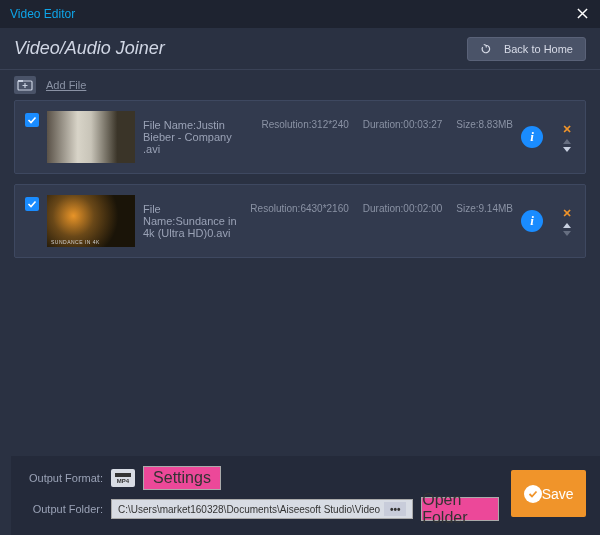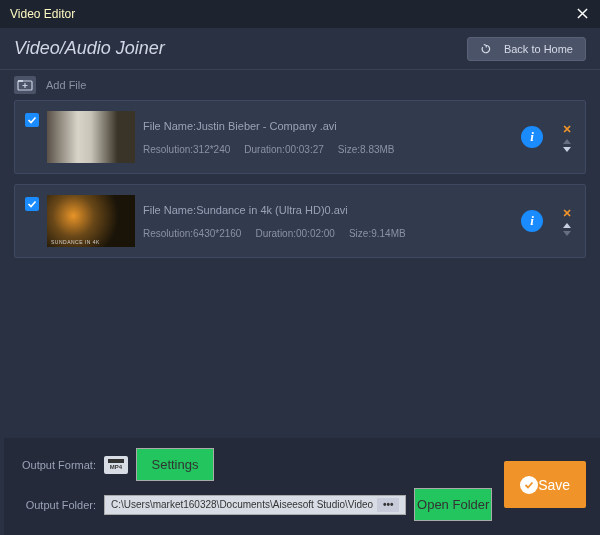--- a/index.html
+++ b/index.html
@@ -13,21 +13,21 @@
   overflow: hidden;
 }
 .titlebar {
   height: 28px;
   background: #1e2330;
   display: flex;
   align-items: center;
   padding: 0 10px;
   justify-content: space-between;
 }
-.titlebar-title { color: #fef9c3; font-size: 12px; }
+.titlebar-title { color: #0ea5e9; font-size: 12px; }
 .close-btn { color: #fff; font-size: 14px; cursor: pointer; width: 16px; text-align: center; }
 .header {
   height: 42px;
   display: flex;
   align-items: center;
   justify-content: space-between;
   padding: 0 14px;
   border-bottom: 1px solid #3a4256;
 }
 .header-title { color: #d0d6e4; font-size: 18px; font-style: italic; }
@@ -50,21 +50,21 @@
   padding: 0 14px;
   gap: 10px;
 }
 .addfile-icon {
   width: 22px; height: 18px;
   background: #4a5368;
   border-radius: 2px;
   display: flex; align-items: center; justify-content: center;
   cursor: pointer;
 }
-.addfile-label { color: #8a92a4; font-size: 11px; cursor: pointer; }
+.addfile-label { color: #8a92a4; font-size: 11px; cursor: pointer; text-decoration: underline; }
 .file-list {
   padding: 0 14px;
 }
 .file-item {
   background: #323a4e;
   border: 1px solid #3e4860;
   border-radius: 2px;
   margin-bottom: 10px;
   padding: 10px;
   display: flex;
@@ -93,21 +93,21 @@
 .thumb2 {
   background: radial-gradient(circle at 30% 40%, #e89428 0%, #6a4818 30%, #1a1408 65%);
   position: relative;
   display: flex;
   align-items: flex-end;
 }
 .thumb2-text { color: #d0d0d0; font-size: 5px; padding: 2px 4px; letter-spacing: 0.5px; }
 .file-meta {
   flex: 1;
   display: flex;
-  flex-direction: column;
+  flex-direction: row;
   gap: 12px;
   justify-content: flex-end;
 }
 .file-name-row { color: #9aa2b6; font-size: 11px; }
 .file-details-row { color: #8a92a4; font-size: 10px; display: flex; gap: 14px; }
 .info-btn {
   width: 22px; height: 22px;
   background: #1a8cff;
   border-radius: 50%;
   display: flex; align-items: center; justify-content: center;
@@ -131,21 +131,21 @@
   width: 0; height: 0;
   border-left: 4px solid transparent;
   border-right: 4px solid transparent;
   cursor: pointer;
 }
 .arrow-up { border-bottom: 5px solid #c8d0e0; }
 .arrow-down { border-top: 5px solid #c8d0e0; }
 .arrow-disabled { opacity: 0.35; }
 .bottom {
   position: absolute;
-  bottom: 0; left: 4px; right: 0;
+  bottom: 0; left: 11px; right: 0;
   background: #242a3a;
   padding: 10px 14px 14px;
   display: flex;
   gap: 12px;
   align-items: center;
 }
 .bottom-left {
   flex: 1;
   display: flex;
   flex-direction: column;
@@ -200,26 +200,26 @@
 .folder-text { overflow: hidden; white-space: nowrap; text-overflow: clip; flex: 1; }
 .dots-btn {
   width: 22px; height: 14px;
   background: #c8ccda;
   display: flex; align-items: center; justify-content: center;
   font-size: 10px; font-weight: bold;
   cursor: pointer;
   margin-left: 4px;
 }
 .side-btn {
-  height: 33px;
+  height: 24px;
   width: 78px;
-  background: #22c55e;
+  background: #ec4899;
   border: 1px solid #aaa;
   color: #333;
-  font-size: 13px;
+  font-size: 16px;
   cursor: pointer;
   display: flex; align-items: center; justify-content: center;
 }
 .save-btn {
   width: 96px;
   height: 47px;
   background: #f0942a;
   color: #fff;
   font-size: 14px;
   cursor: pointer;

